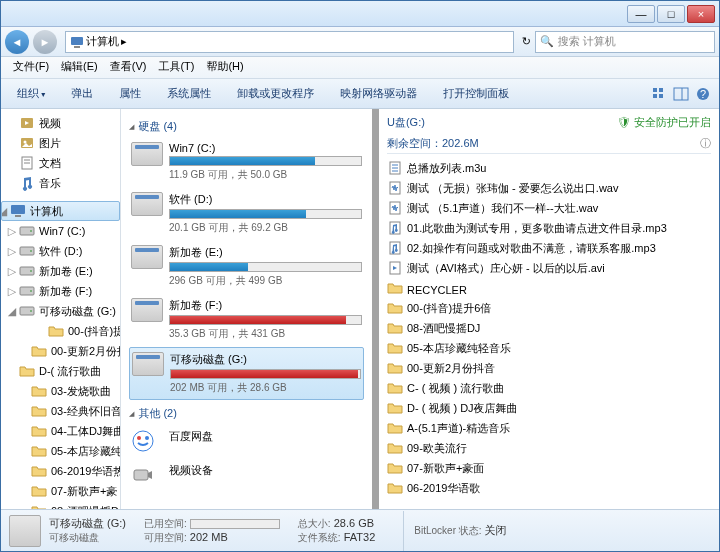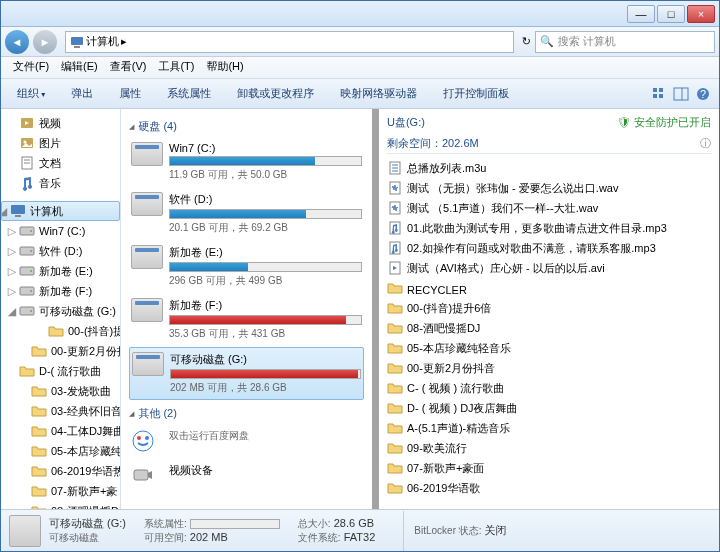--- a/index.html
+++ b/index.html
@@ -370,21 +370,21 @@
           <div class="drive">
             <div style="width:32px;margin-right:6px">
               <svg width="24" height="24">
                 <circle cx="12" cy="12" r="10" fill="#fff" stroke="#3a80e0"></circle>
                 <circle cx="8" cy="9" r="2" fill="#e04040"></circle>
                 <circle cx="16" cy="9" r="2" fill="#3a80e0"></circle>
                 <path d="M7,14 Q12,18 17,14" fill="none" stroke="#3a80e0" stroke-width="2"></path>
               </svg>
             </div>
             <div class="drivedet">
-              <div class="drivestat">双击运行百度网盘</div>
+              <div class="drivename">百度网盘</div>
             </div>
           </div>
           <div class="drive">
             <div style="width:32px;margin-right:6px">
               <svg width="24" height="24">
                 <rect x="3" y="7" width="14" height="10" fill="#ccc" stroke="#888" rx="2"></rect>
                 <polygon points="17,10 21,8 21,16 17,14" fill="#888"></polygon>
               </svg>
             </div>
             <div class="drivedet">
@@ -556,21 +556,21 @@
 
 </div>
 
 <div class="statusbar">
   <div class="sbico"></div>
   <div class="sbcol">
     <div class="sbval">可移动磁盘 (G:)</div>
     <div class="sblbl">可移动磁盘</div>
   </div>
   <div class="sbcol">
-    <div><span class="sblbl">系统属性:</span> <span class="sbbar"><span class="sbbarfill" style="width:99%"></span></span></div>
+    <div><span class="sblbl">已用空间:</span> <span class="sbbar"><span class="sbbarfill" style="width:99%"></span></span></div>
     <div><span class="sblbl">可用空间:</span> <span class="sbval">202 MB</span></div>
   </div>
   <div class="sbcol">
     <div><span class="sblbl">总大小:</span> <span class="sbval">28.6 GB</span></div>
     <div><span class="sblbl">文件系统:</span> <span class="sbval">FAT32</span></div>
   </div>
   <div class="divider"></div>
   <div class="sbcol">
     <div><span class="sblbl">BitLocker 状态:</span> <span class="sbval">关闭</span></div>
   </div>

